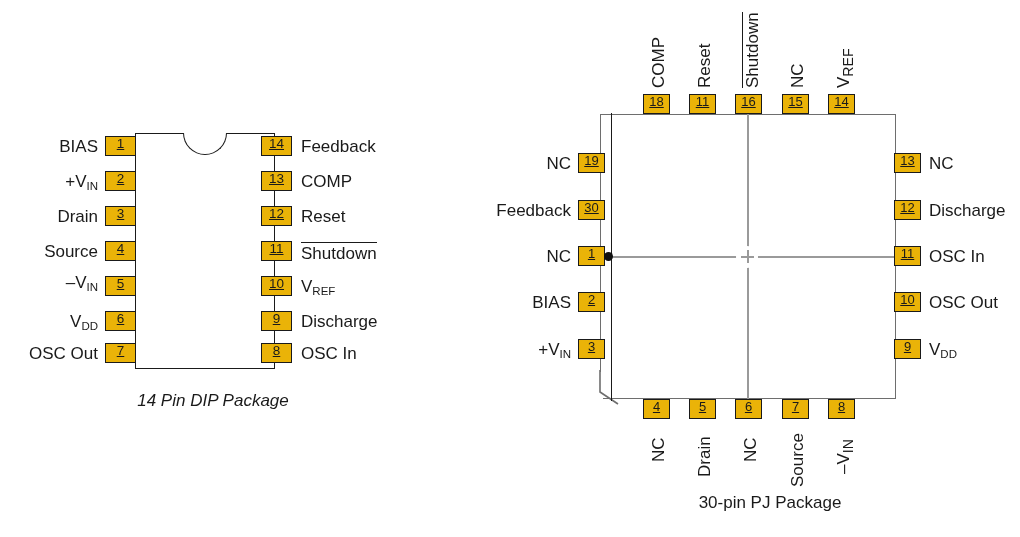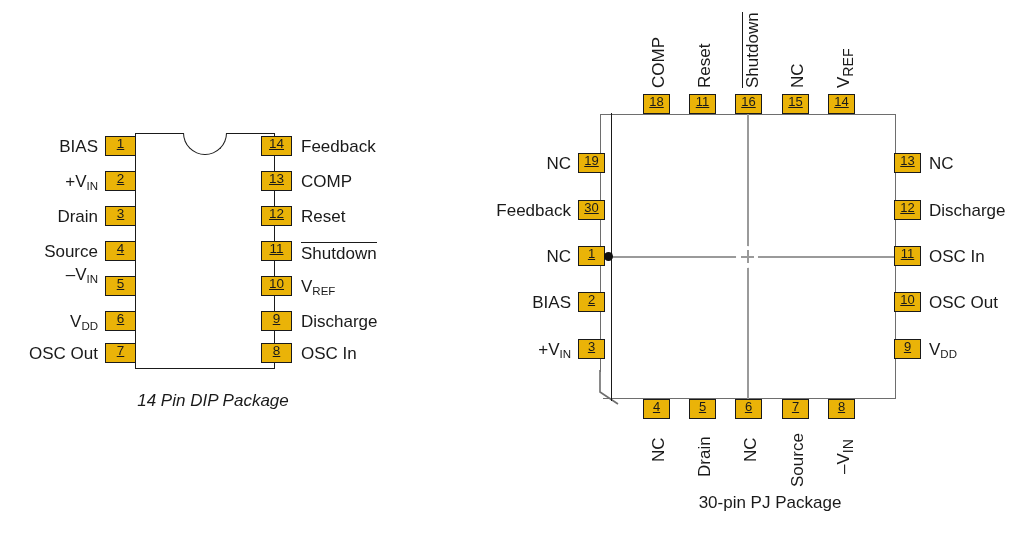--- a/index.html
+++ b/index.html
@@ -177,21 +177,21 @@
     <div class="lbl r" style="left:0px; top:207px; width:98px;"><span>Drain</span></div>
 
     <div class="pinbox" style="left:105px; top:241px;">
         <span>4</span>
       </div>
     <div class="lbl r" style="left:0px; top:242px; width:98px;"><span>Source</span></div>
 
     <div class="pinbox" style="left:105px; top:276px;">
         <span>5</span>
       </div>
-    <div class="lbl r" style="left:0px; top:265px; width:98px;"><span>–V</span><sub>IN</sub></div>
+    <div class="lbl r" style="left:0px; top:273px; width:98px;"><span>–V</span><sub>IN</sub></div>
 
     <div class="pinbox" style="left:105px; top:311px;">
         <span>6</span>
       </div>
     <div class="lbl r" style="left:0px; top:312px; width:98px;"><span>V</span><sub>DD</sub></div>
 
     <div class="pinbox" style="left:105px; top:343px;">
         <span>7</span>
       </div>
     <div class="lbl r" style="left:0px; top:344px; width:98px;"><span>OSC Out</span></div>

